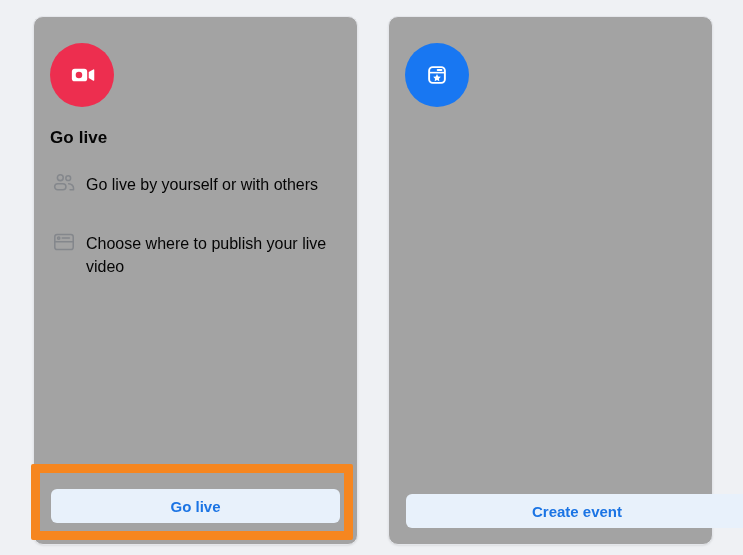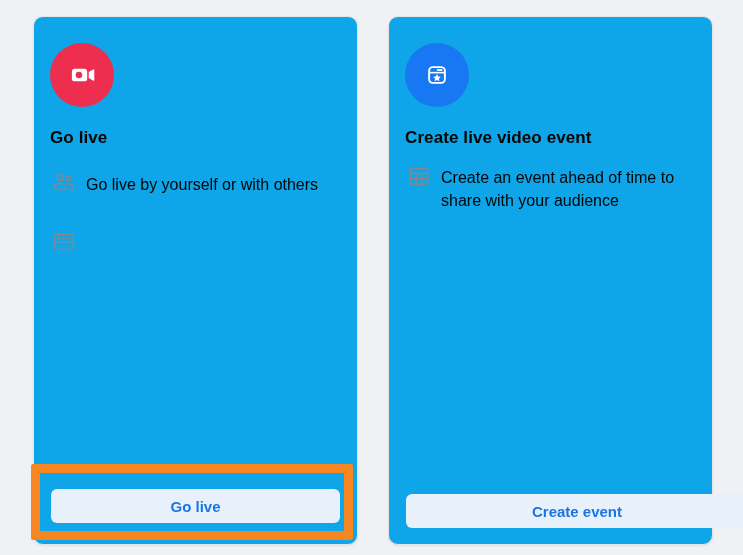--- a/index.html
+++ b/index.html
@@ -4,21 +4,21 @@
 <style>
   html,body{margin:0;padding:0;}
   body{
     width:743px;height:555px;position:relative;overflow:hidden;
     background:#EFF1F4;
     font-family:"Liberation Sans",sans-serif;
     -webkit-font-smoothing:antialiased;
   }
   .card{
     position:absolute;top:16px;width:325px;height:529px;box-sizing:border-box;
-    background:#0ea5e9;border:1px solid #E4E6EA;border-radius:10px;
+    background:#a3a3a3;border:1px solid #E4E6EA;border-radius:10px;
     box-shadow:0 1px 2px rgba(0,0,0,.08);
   }
   .card.left{left:33px;}
   .card.right{left:388px;}
 
   .badge{
     position:absolute;top:26px;left:16px;width:64px;height:64px;border-radius:50%;
     display:flex;align-items:center;justify-content:center;
   }
   .badge.red{background:#ED2E4F;}
@@ -89,54 +89,42 @@
 
     <div class="feature">
       <span class="f-icon">
         <svg viewBox="0 0 24 24" fill="none" stroke="currentColor" stroke-width="1.4" stroke-linecap="round" stroke-linejoin="round">
           <rect x="3.5" y="5" width="17" height="14" rx="2.2"></rect>
           <line x1="3.5" y1="11.8" x2="20.5" y2="11.8"></line>
           <circle cx="7.1" cy="8.4" r="1.05"></circle>
           <line x1="10.4" y1="8.4" x2="17" y2="8.4"></line>
         </svg>
       </span>
+      <span class="f-text">Choose where to publish your live video</span>
     </div>
 
   </div>
 
   <button class="action-btn">Go live</button>
 </section>
 
 <section class="card right">
   <div class="badge blue">
     <span>
       <svg width="36" height="36" viewBox="0 0 32 32" fill="none">
         <rect x="9" y="9" width="14" height="14" rx="3.2" stroke="#FFFFFF" stroke-width="1.7"></rect>
         <line x1="9" y1="13.9" x2="23" y2="13.9" stroke="#FFFFFF" stroke-width="1.4"></line>
         <line x1="16.6" y1="11.5" x2="20" y2="11.5" stroke="#FFFFFF" stroke-width="1.7" stroke-linecap="round"></line>
         <path d="M16 15.1 l1.05 2.13 2.35 .34 -1.7 1.66 .4 2.34 -2.1 -1.1 -2.1 1.1 .4 -2.34 -1.7 -1.66 2.35 -.34 z" fill="#FFFFFF"></path>
       </svg>
     </span>
   </div>
 
-  <h2 class="card-title">Create live video event</h2>
 
   <div class="features">
-    <div class="feature">
-      <span class="f-icon">
-        <svg viewBox="0 0 24 24" fill="none" stroke="currentColor" stroke-width="1.4" stroke-linecap="round">
-          <rect x="4" y="4.8" width="16" height="15" rx="2.4"></rect>
-          <line x1="4" y1="9.6" x2="20" y2="9.6"></line>
-          <line x1="4" y1="14.6" x2="20" y2="14.6"></line>
-          <line x1="9.3" y1="9.6" x2="9.3" y2="19.8"></line>
-          <line x1="14.6" y1="9.6" x2="14.6" y2="19.8"></line>
-        </svg>
-      </span>
-      <span class="f-text">Create an event ahead of time to share with your audience</span>
-    </div>
 
 
   </div>
 
   <button class="action-btn">Create event</button>
 </section>
 
 <div class="highlight-box"></div>
 
 </body></html>

